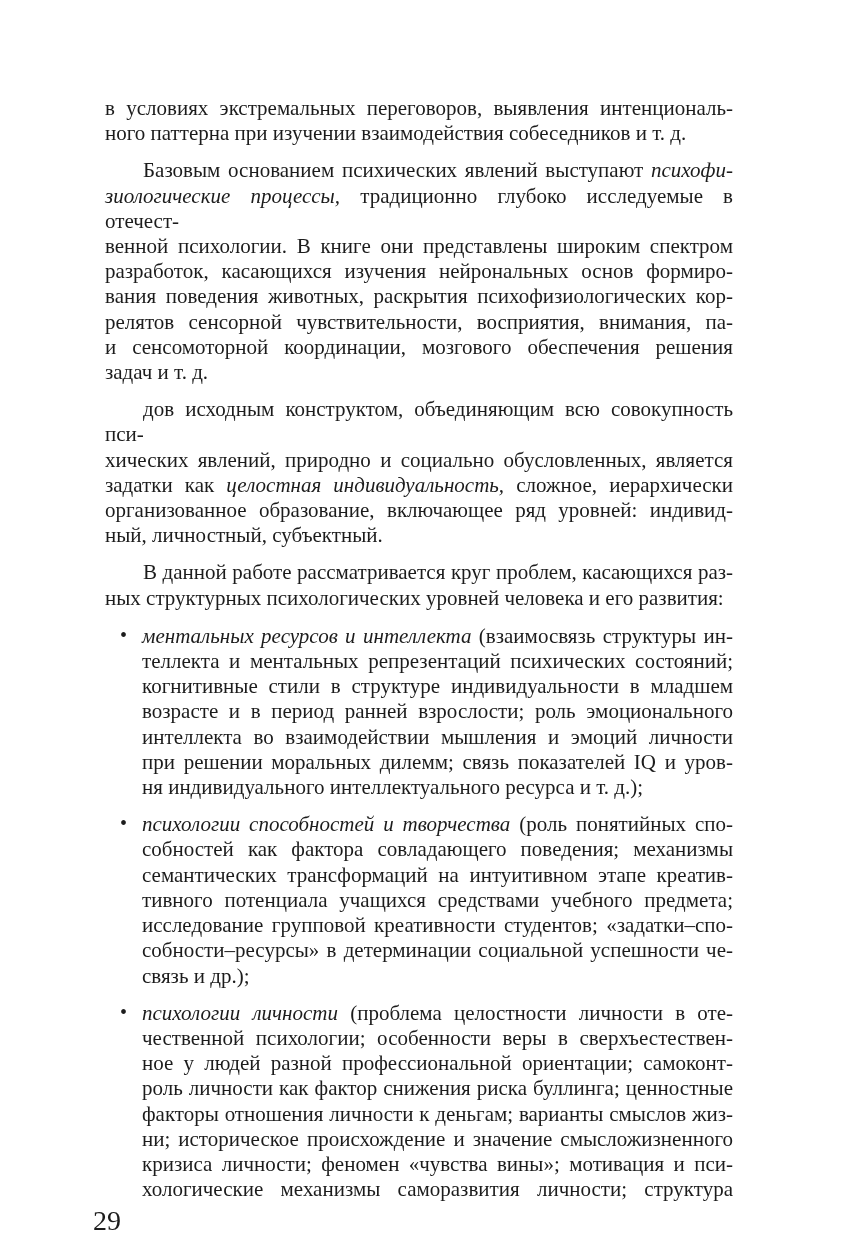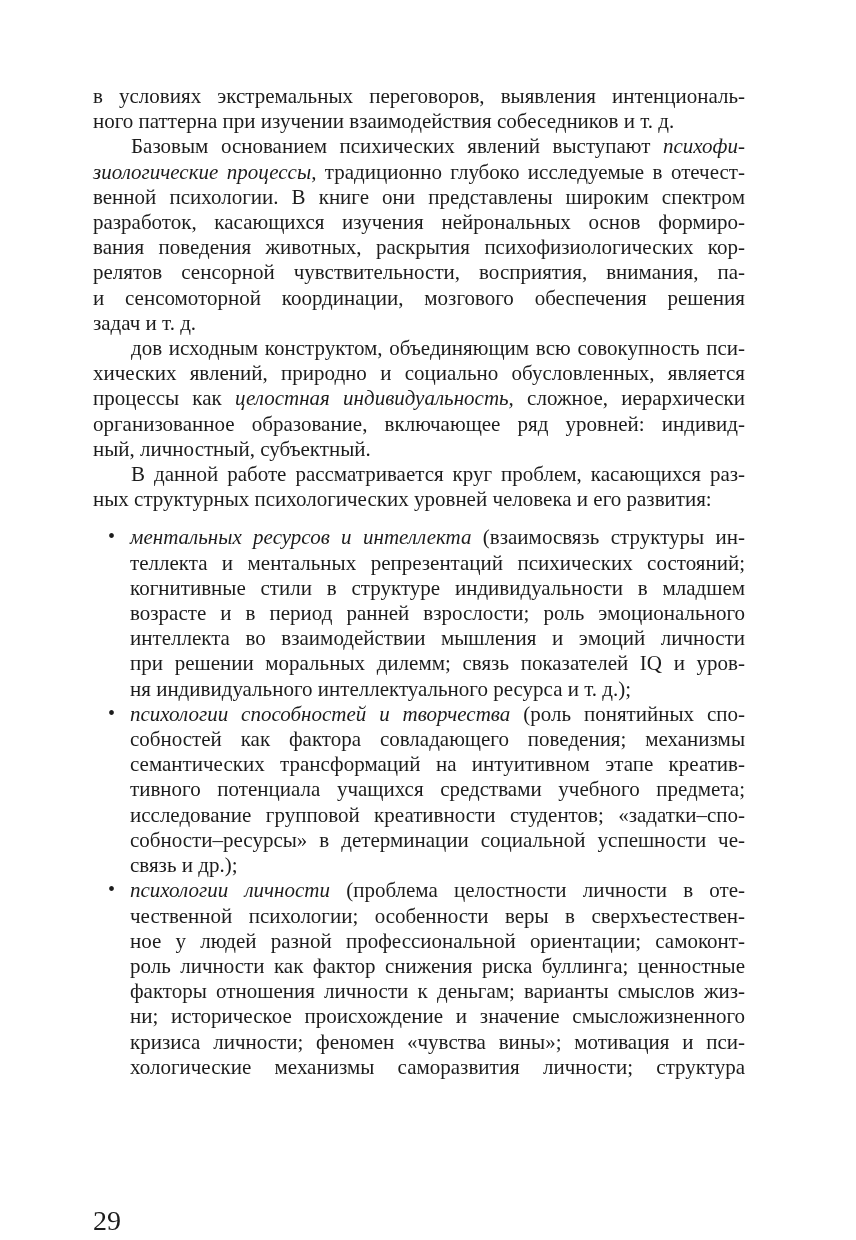--- a/index.html
+++ b/index.html
@@ -17,21 +17,21 @@
     overflow: hidden;
   }
   .text-block {
     position: absolute;
     left: 93px;
     top: 84px;
     width: 652px;
     font-size: 21px;
     line-height: 25.2px;
   }
-  .para { margin: 0; font-family: Liberation Serif, serif; }
+  .para { margin: 12px; font-family: Liberation Serif, serif; }
   .line {
     text-align: justify;
     text-align-last: justify;
   }
   .line.last {
     text-align-last: left;
   }
   .para.indent .line:first-child {
     text-indent: 38px;
   }
@@ -77,21 +77,21 @@
         <div class="line"><span>венной психологии. В книге они представлены широким спектром</span></div>
         <div class="line"><span>разработок, касающихся изучения нейрональных основ формиро-</span></div>
         <div class="line"><span>вания поведения животных, раскрытия психофизиологических кор-</span></div>
         <div class="line"><span>релятов сенсорной чувствительности, восприятия, внимания, па-</span></div>
         <div class="line"><span>и сенсомоторной координации, мозгового обеспечения решения</span></div>
         <div class="line last"><span>задач и т. д.</span></div>
       </div>
       <div class="para indent">
         <div class="line"><span>дов исходным конструктом, объединяющим всю совокупность пси-</span></div>
         <div class="line"><span>хических явлений, природно и социально обусловленных, является</span></div>
-        <div class="line"><span>процессы как </span><span class="it">целостная индивидуальность,</span><span> сложное, иерархически</span></div>
+        <div class="line"><span>задатки как </span><span class="it">целостная индивидуальность,</span><span> сложное, иерархически</span></div>
         <div class="line"><span>организованное образование, включающее ряд уровней: индивид-</span></div>
         <div class="line last"><span>ный, личностный, субъектный.</span></div>
       </div>
       <div class="para indent">
         <div class="line"><span>В данной работе рассматривается круг проблем, касающихся раз-</span></div>
         <div class="line last"><span>ных структурных психологических уровней человека и его развития:</span></div>
       </div>
       <div class="para bullet">
         <span class="bullet-dot">•</span>
         <div class="line"><span class="it">ментальных ресурсов и интеллекта</span><span> (взаимосвязь структуры ин-</span></div>

